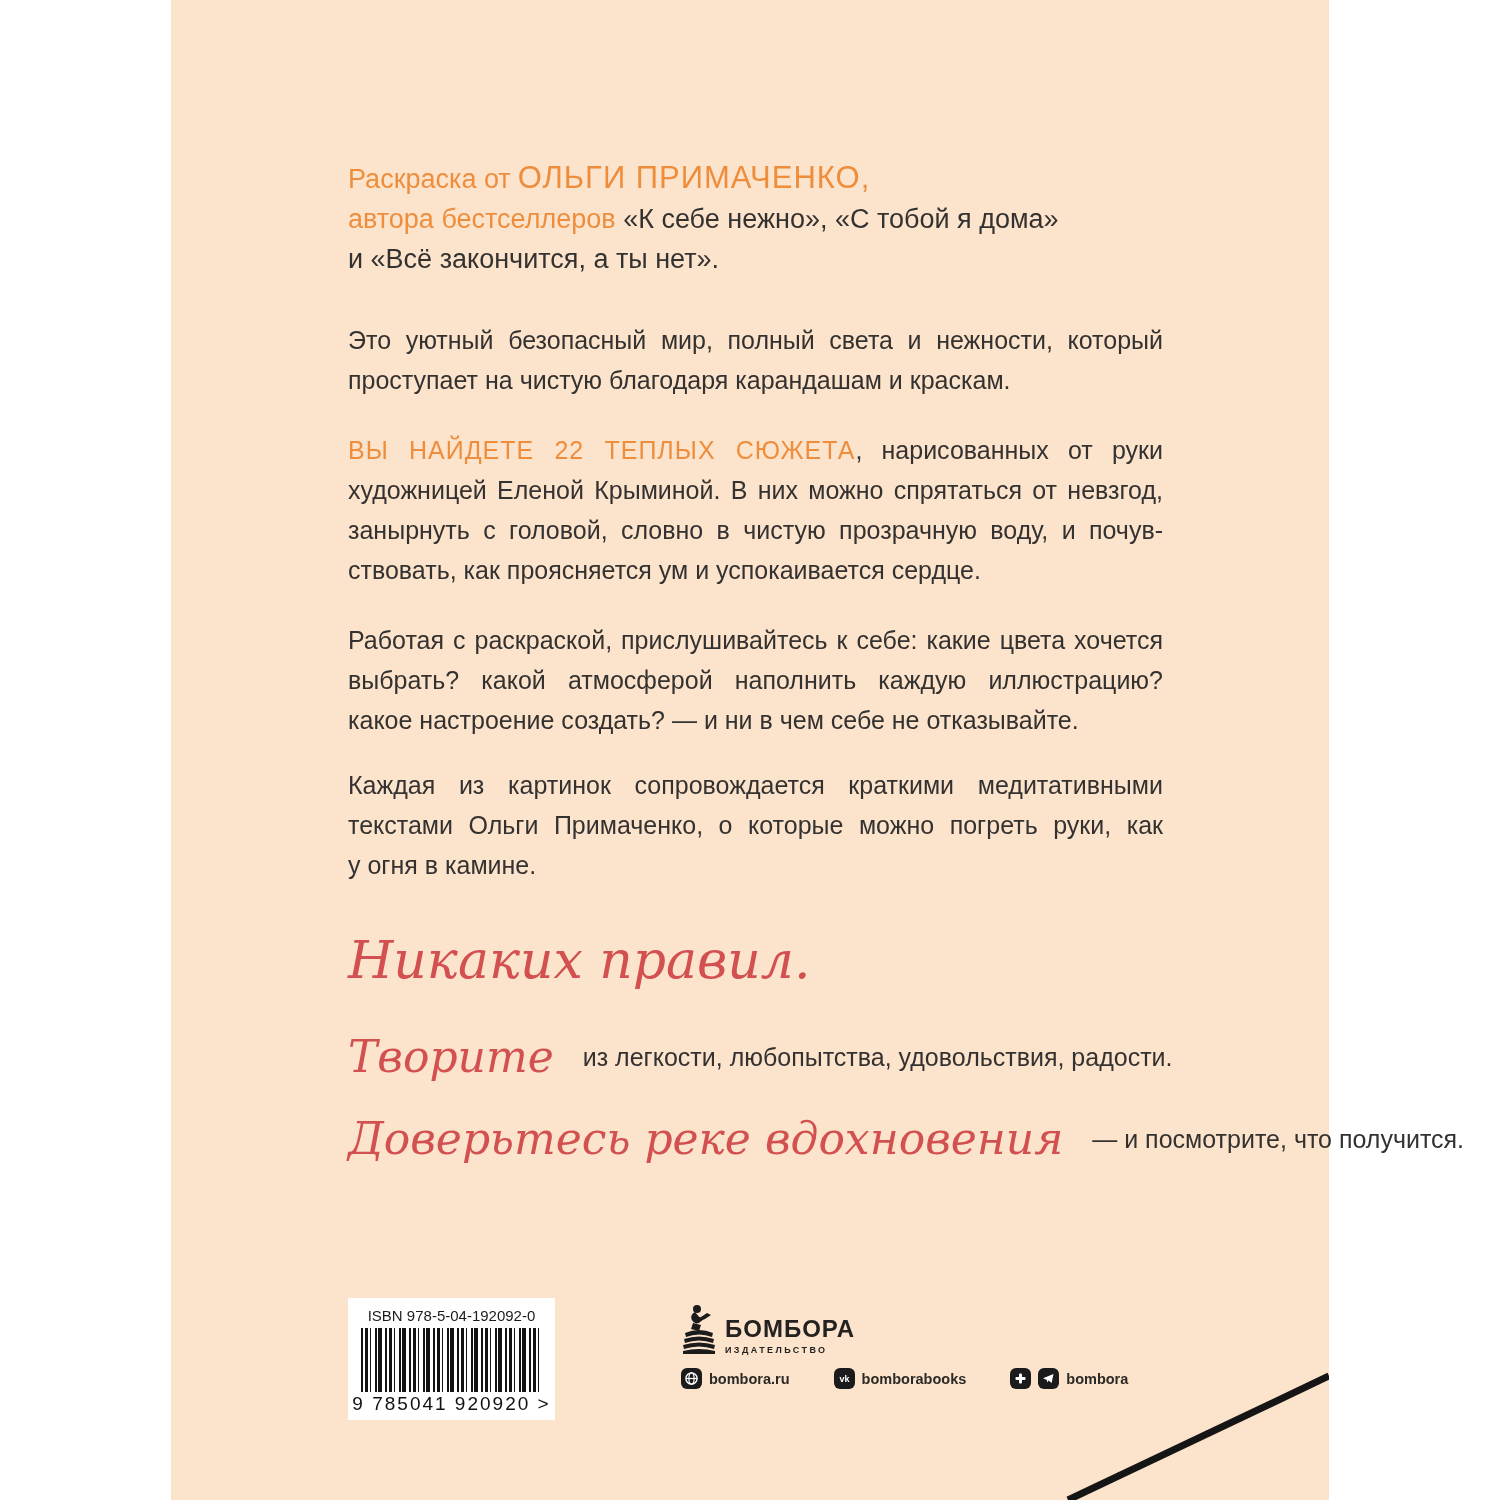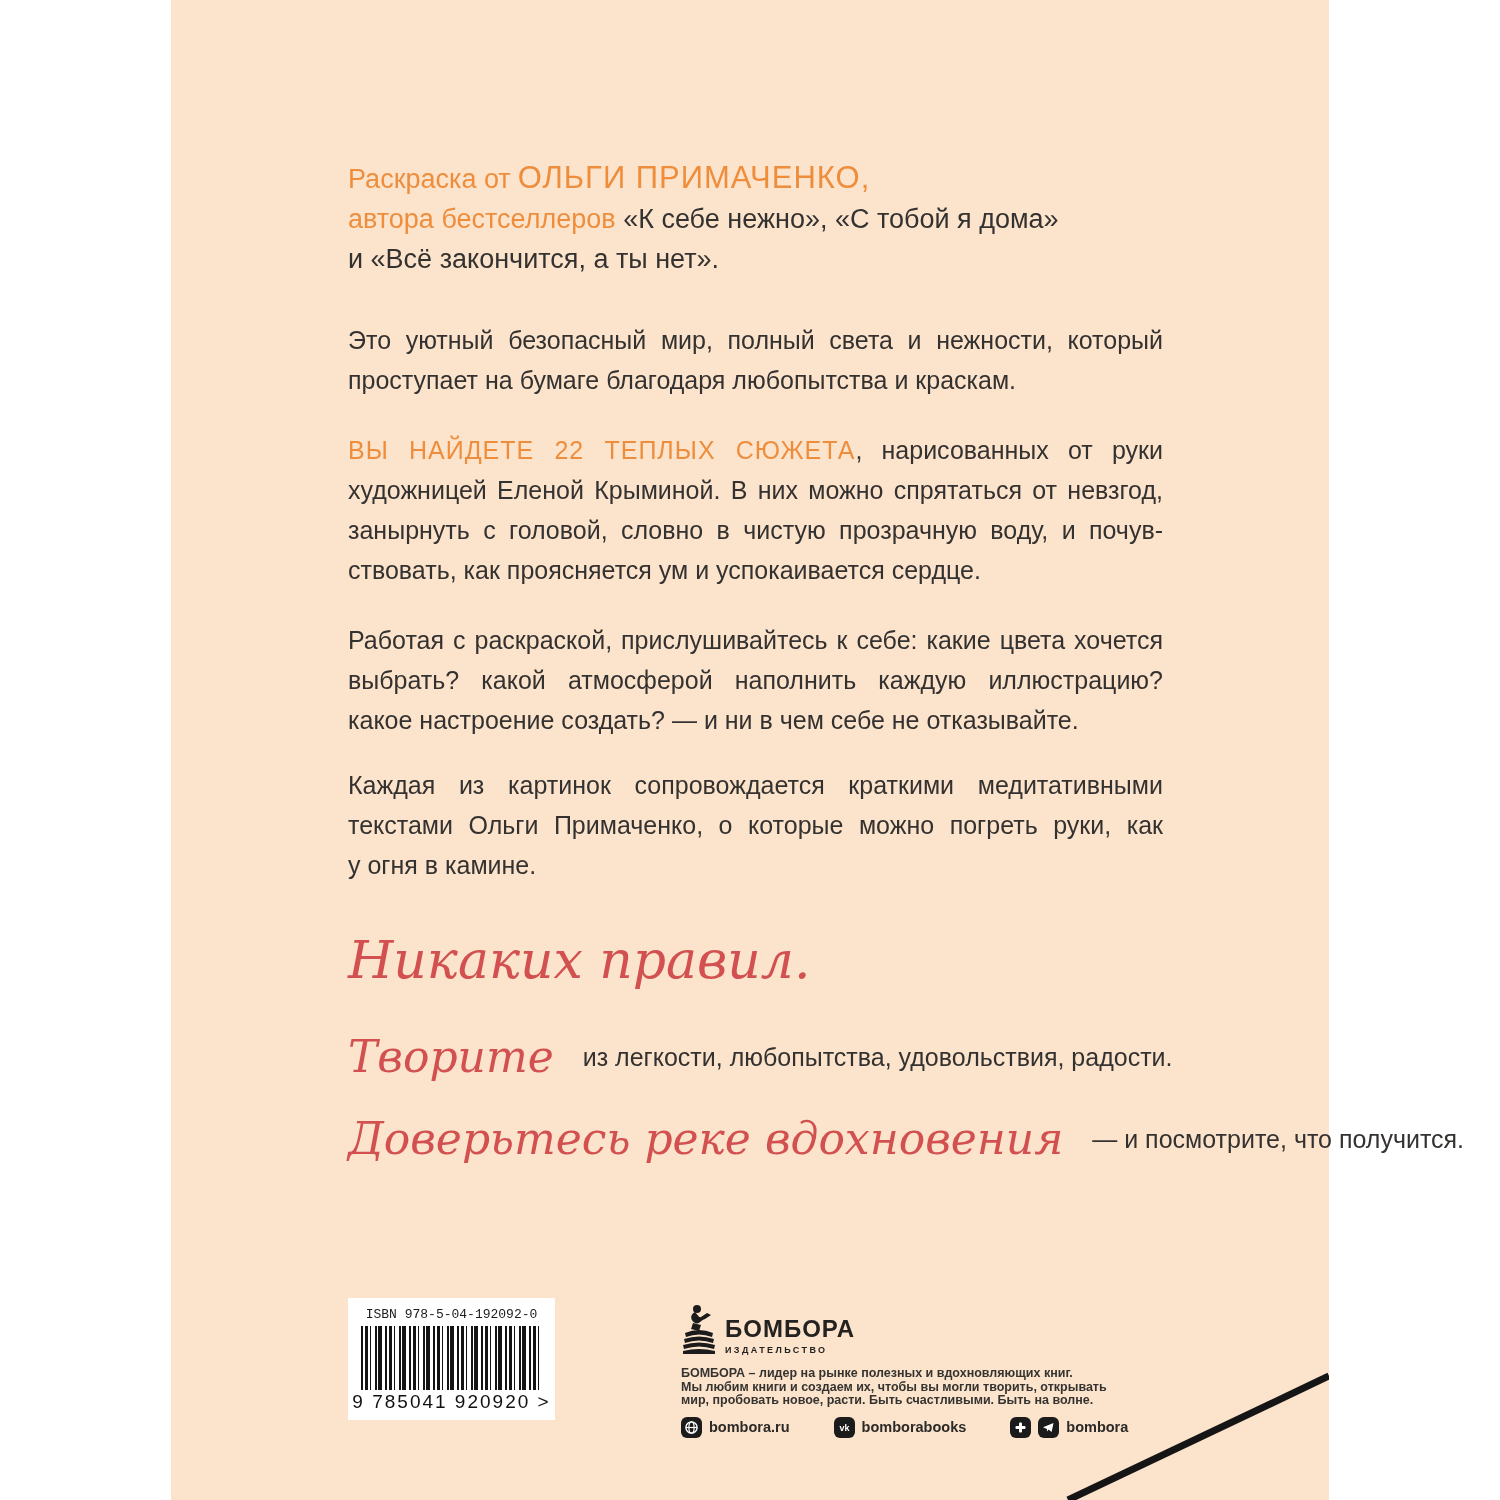--- a/index.html
+++ b/index.html
@@ -20,21 +20,21 @@
 
   .script{font-family:"DejaVu Serif",serif;font-style:italic;font-weight:normal;
           color:var(--red,#d25150);}
   .motto1{font-size:52px;line-height:60px;}
   .motto-row{display:flex;align-items:center;gap:29px;}
   .motto-row .script{font-size:44px;line-height:50px;white-space:nowrap;}
   .motto-row .plain{font-size:25px;color:var(--dark,#343230);white-space:nowrap;}
 
   
   .barcode{position:absolute;left:177px;top:1298px;width:207px;height:122px;background:#fff;}
-  .isbn-label{margin-top:9px;text-align:center;font-size:13px;color:#1c1c1c;font-family:Liberation Mono, monospace;}
+  .isbn-label{margin-top:9px;text-align:center;font-size:15px;color:#1c1c1c;}
   .bars{margin:4px auto 0;width:182px;height:64px;
         background:repeating-linear-gradient(90deg,
           #141414 0 2px,#ffffff 2px 4px,#141414 4px 7px,#ffffff 7px 9px,
           #141414 9px 10px,#ffffff 10px 14px,#141414 14px 16px,#ffffff 16px 17px,
           #141414 17px 21px,#ffffff 21px 24px);}
   .digits{margin-top:1px;text-align:center;font-size:19px;letter-spacing:2px;color:#111;}
 
   
   .publisher{position:absolute;left:510px;top:1303px;width:430px;color:var(--dark,#343230);}
   .logo-row{display:flex;align-items:flex-start;gap:8px;}
@@ -62,21 +62,21 @@
       </div>
       <div class="line lline" style="font-size:27px;">
         <span class="orange">автора бестселлеров</span>
         <span>«К себе нежно», «С тобой я дома»</span>
       </div>
       <div class="line lline" style="font-size:27px;">и «Всё закончится, а ты нет».</div>
     </div>
 
     <div class="block" style="top:320px;">
       <div class="line jline">Это уютный безопасный мир, полный света и нежности, который</div>
-      <div class="line lline">проступает на бумаге благодаря любопытства и краскам.</div>
+      <div class="line lline">проступает на чистую благодаря карандашам и краскам.</div>
     </div>
 
     <div class="block" style="top:430px;">
       <div class="line jline"><span class="orange lead-caps">ВЫ НАЙДЕТЕ 22 ТЕПЛЫХ СЮЖЕТА</span><span>, нарисованных от руки</span></div>
       <div class="line jline">художницей Еленой Крыминой. В них можно спрятаться от невзгод,</div>
       <div class="line jline">занырнуть с головой, словно в чистую прозрачную воду, и почув-</div>
       <div class="line lline">ствовать, как проясняется ум и успокаивается сердце.</div>
     </div>
 
     <div class="block" style="top:765px;">
@@ -122,25 +122,20 @@
             <path d="M3 36 Q18 31 33 36 L32 40 Q18 35 4 40 Z" fill="#1b1b1b"></path>
             <path d="M2 42 Q18 37 34 42 L33 46 Q18 41 3 46 Z" fill="#1b1b1b"></path>
             <path d="M2 48 Q18 44 34 48 L34 51 L2 51 Z" fill="#1b1b1b"></path>
           </svg>
         </span>
         <span class="logo-text">
           <div class="name">БОМБОРА</div>
           <div class="type">ИЗДАТЕЛЬСТВО</div>
         </span>
       </div>
-      <div class="desc">
-        <div>БОМБОРА – лидер на рынке полезных и вдохновляющих книг.</div>
-        <div>Мы любим книги и создаем их, чтобы вы могли творить, открывать</div>
-        <div>мир, пробовать новое, расти. Быть счастливыми. Быть на волне.</div>
-      </div>
       <div class="social-row">
         <span class="social-group">
           <span class="sq">
             <svg width="15" height="15" viewBox="0 0 15 15">
               <circle cx="7.5" cy="7.5" r="5.6" fill="none" stroke="#fff" stroke-width="1.4"></circle>
               <ellipse cx="7.5" cy="7.5" rx="2.6" ry="5.6" fill="none" stroke="#fff" stroke-width="1.2"></ellipse>
               <line x1="1.9" y1="7.5" x2="13.1" y2="7.5" stroke="#fff" stroke-width="1.2"></line>
             </svg>
           </span>
           <span>bombora.ru</span>

